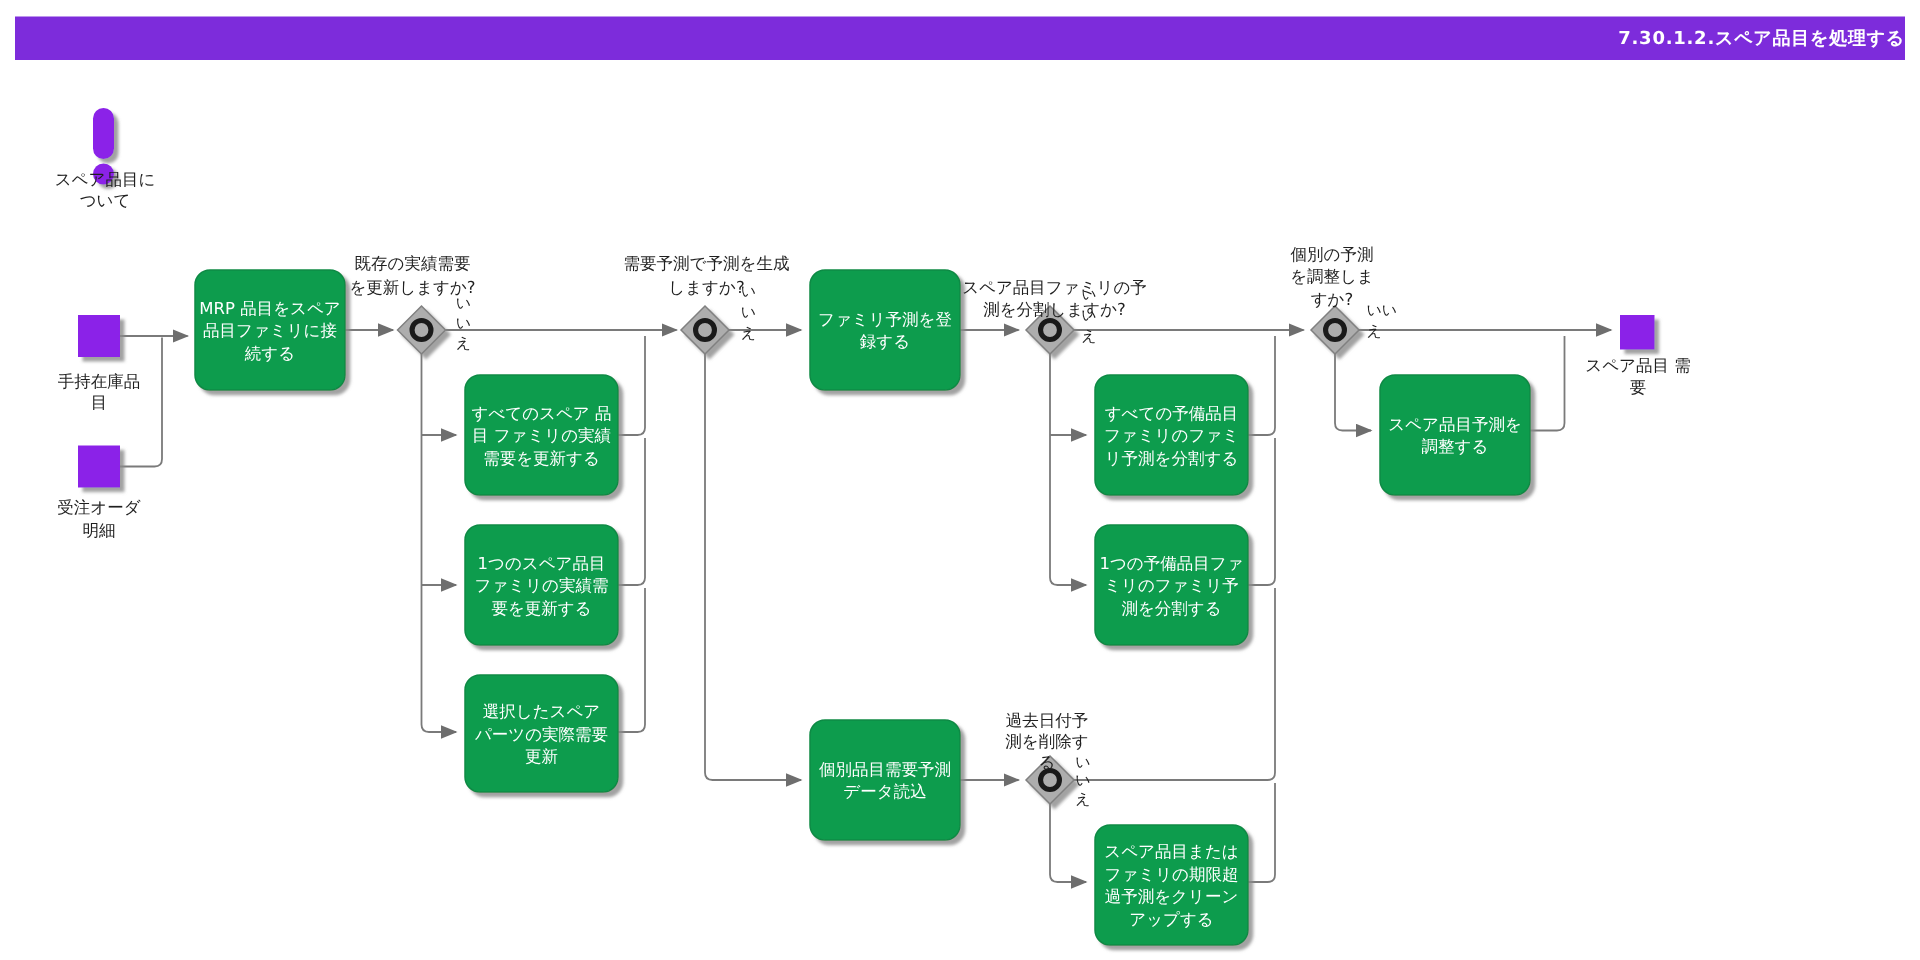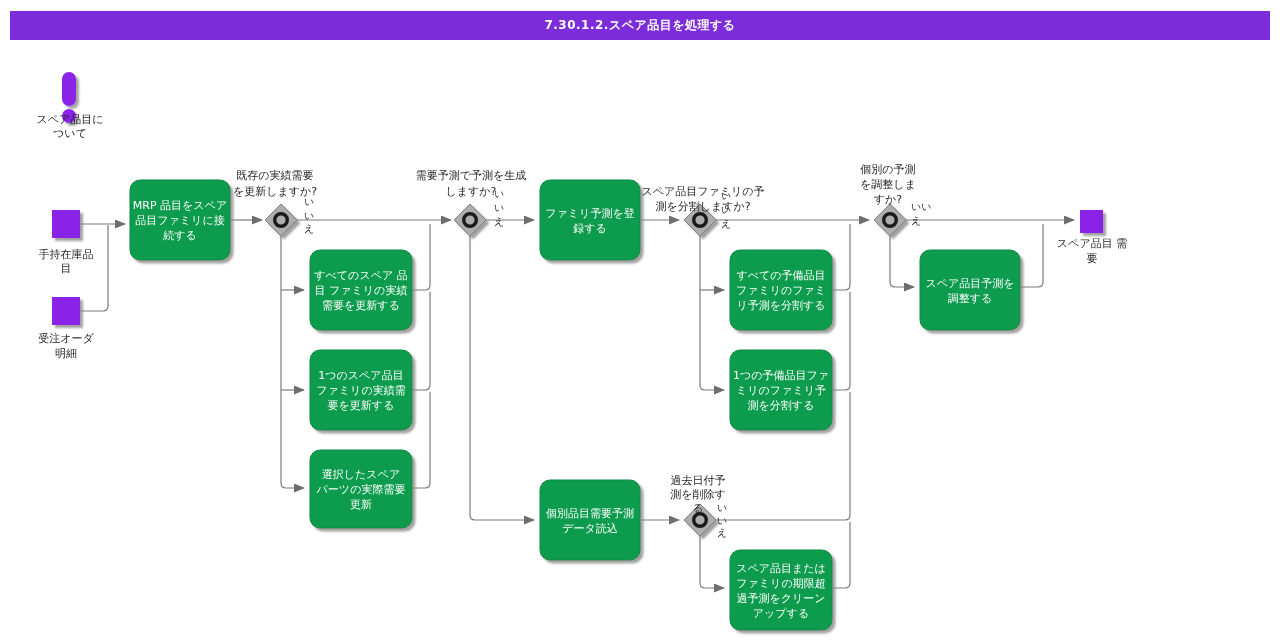--- a/index.html
+++ b/index.html
@@ -2,21 +2,21 @@
 <html><head>
 <meta charset="utf-8">
 <style>
   html,body{margin:0;padding:0;}
   body{
     width:1280px;height:640px;background:#ffffff;position:relative;
     font-family:"DejaVu Sans",sans-serif;overflow:hidden;
   }
   .title-bar{
     position:absolute;left:10px;top:11px;width:1260px;height:29px;
-    display:flex;align-items:center;justify-content:center;
+    display:flex;align-items:center;justify-content:flex-end;
     color:#ffffff;font-size:12px;font-weight:bold;letter-spacing:.5px;
   }
   svg{position:absolute;left:0;top:0;}
   text{font-family:"DejaVu Sans",sans-serif;}
 </style>
 </head>
 <body style="background: rgb(255, 255, 255);">
 
 <div class="title-bar" id="titlebar" style="background: rgb(125, 44, 219);">
   <span>7.30.1.2.スペア品目を処理する</span>

